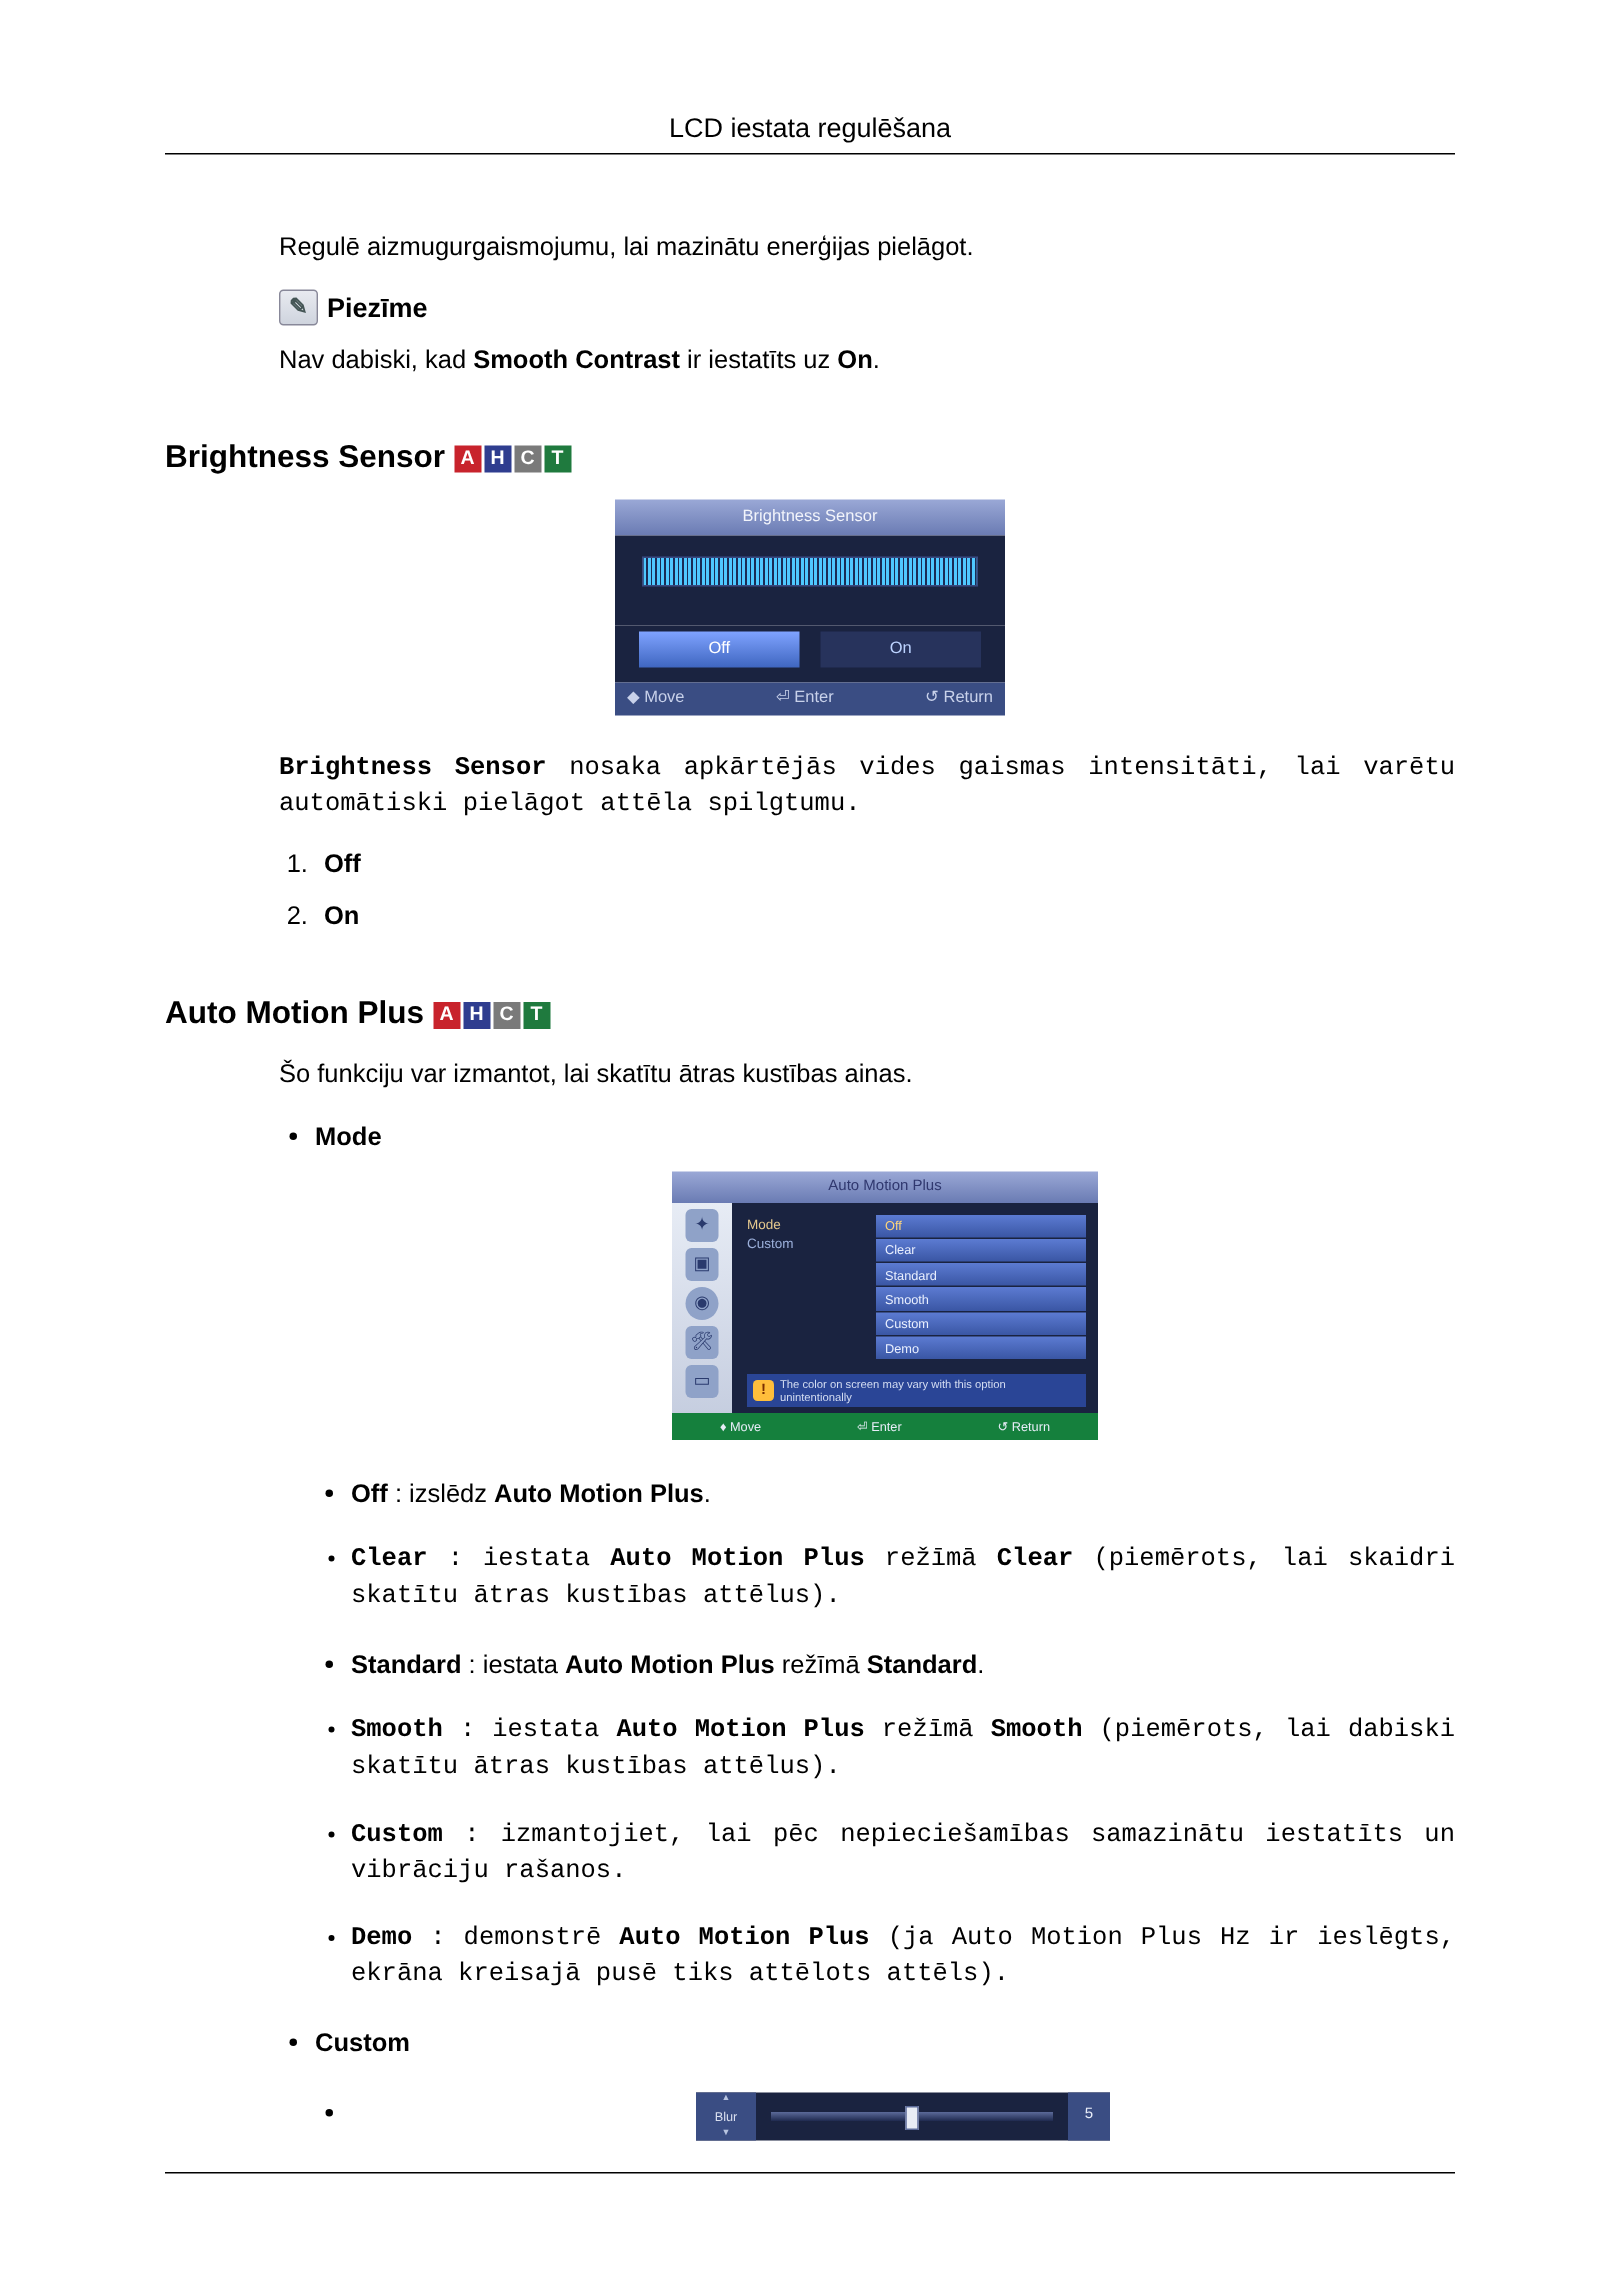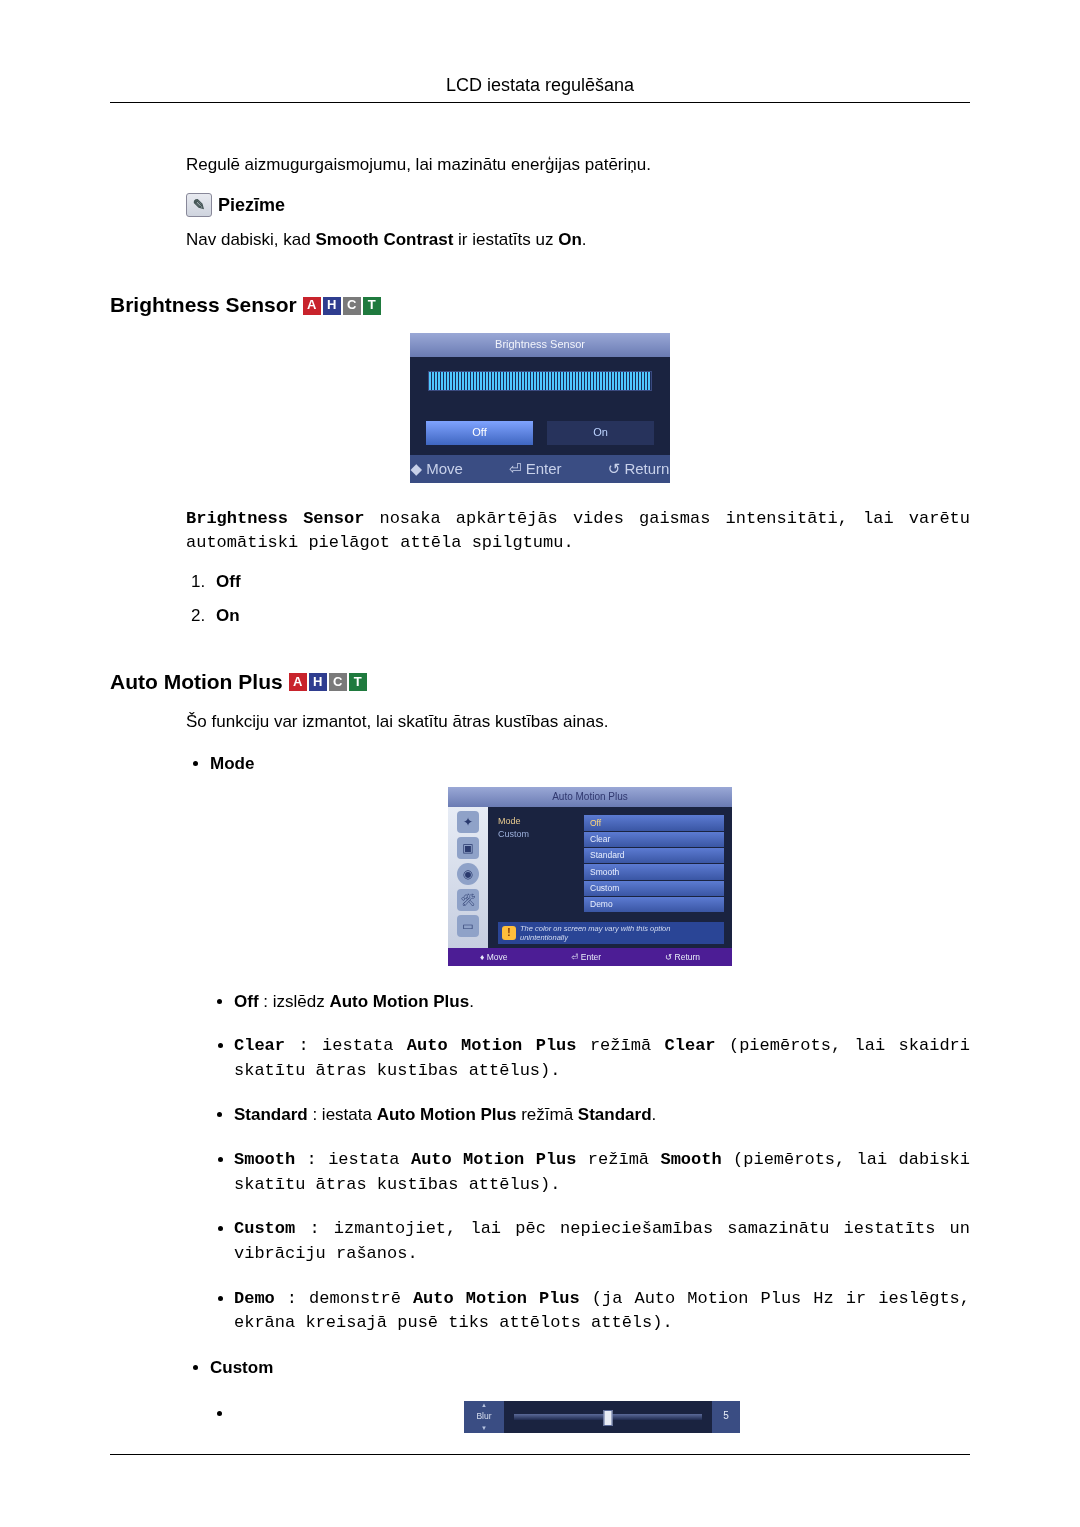--- a/index.html
+++ b/index.html
@@ -144,21 +144,21 @@
     color: #bcd3ff;
   }
   .osd-btn.sel {
     background: linear-gradient(#7fa3ff, #3f66c0);
     color: #fff;
   }
   .osd-foot {
     background: #3a4d83;
     display: flex;
     justify-content: space-around;
-    font-size: 15px;
+    font-size: 11px;
     padding: 3px 0;
     color: #c8d1ea;
     gap: 45px;
   }
   .osd-foot span::before { margin-right: 3px; }
 
   
   .osd2 {
     width: 284px;
     margin: 10px auto 24px auto;
@@ -223,24 +223,24 @@
     padding: 2px 4px;
   }
   .osd2-note .ni {
     width: 14px; height: 14px;
     background: #ffbe3b; color: #7a2e00;
     border-radius: 3px;
     display: inline-flex; align-items: center; justify-content: center;
     font-size: 10px; font-weight: bold;
   }
   .osd2-note .nt {
-    font-size: 7.5px; color: #d4ddf2; line-height: 1.2; font-style: italic;
+    font-size: 7.5px; color: #d4ddf2; line-height: 1.2;
   }
   .osd2-foot {
-    background: #4c1d95;
+    background: #15803d;
     display: flex;
     justify-content: space-around;
     font-size: 8.5px;
     padding: 2.5px 0;
     color: #e8edf8;
   }
 
   
   .blur-box {
     width: 276px;
@@ -296,21 +296,21 @@
   .just { text-align: justify; font-family: Liberation Mono, monospace; }
 </style>
 </head>
 <body>
 
 <div class="page">
 
   <div class="header">LCD iestata regulēšana</div>
 
   <div class="indent-1">
-    <p class="p">Regulē aizmugurgaismojumu, lai mazinātu enerģijas patēriņu.</p>
+    <p class="p">Regulē aizmugurgaismojumu, lai mazinātu enerģijas pielāgot.</p>
 
     <div class="note-row">
       <span class="note-icon">✎</span>
       <span class="note-label">Piezīme</span>
     </div>
 
     <p class="p">
       <span>Nav dabiski, kad </span><span class="bold">Smooth Contrast</span><span> ir iestatīts uz </span><span class="bold">On</span><span>.</span>
     </p>
   </div>

